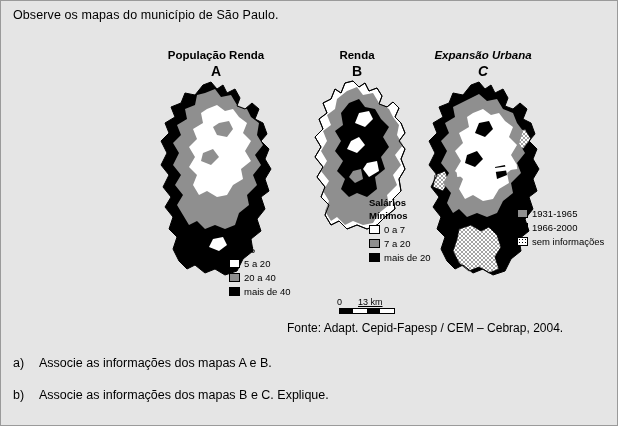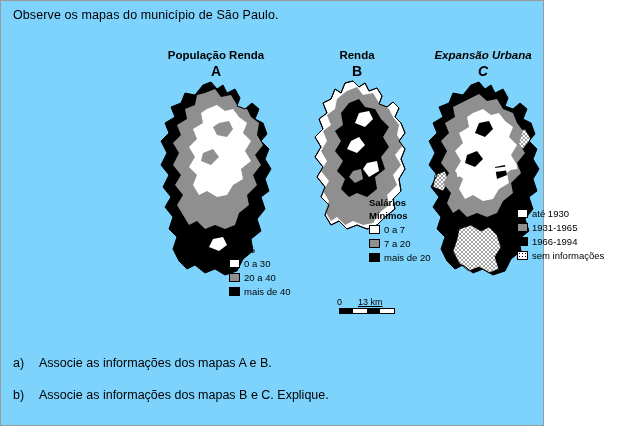--- a/index.html
+++ b/index.html
@@ -9,25 +9,25 @@
   body {
     width: 632px;
     height: 426px;
     background: #ffffff;
     font-family: "Liberation Sans", sans-serif;
     color: #000000;
     overflow: hidden;
   }
   .page {
     position: relative;
-    width: 544px;
+    width: 618px;
     height: 426px;
     box-sizing: border-box;
     border: 1px solid #9a9a9a;
-    background: #7dd3fc;
+    background: #e5e5e5;
   }
   .intro {
     position: absolute;
     left: 12px;
     top: 7px;
     font-size: 12.5px;
     letter-spacing: 0.1px;
   }
 
   
@@ -176,21 +176,21 @@
                    L46,190 L38,182 L32,170 L36,158 L28,150 L32,138 L24,128 L30,118 L22,108 L28,96
                    L20,86 L26,74 L20,62 L28,54 L24,44 L34,38 L30,28 L40,24 L44,14 L54,16 Z" fill="none" stroke="#000000" stroke-width="1"></path>
         </svg>
       </div>
     </div>
 
     <div class="legend" style="left:228px; top:155px;margin-top:40px;">
       <div class="legend-title">Em %</div>
       <div class="legend-row">
         <span class="swatch sw-white"></span>
-        <span>0 a 30</span>
+        <span>5 a 20</span>
       </div>
       <div class="legend-row">
         <span class="swatch sw-gray"></span>
         <span>20 a 40</span>
       </div>
       <div class="legend-row">
         <span class="swatch sw-black"></span>
         <span>mais de 40</span>
       </div>
     </div>
@@ -290,47 +290,44 @@
                    L118,44 L122,55 L116,62 L124,70 L120,80 L126,90 L120,100 L124,112 L116,118 L120,130
                    L112,140 L116,152 L106,160 L108,172 L98,180 L92,192 L80,196 L70,190 L60,194 L50,186
                    L42,190 L34,182 L28,170 L32,158 L24,150 L28,138 L20,128 L26,118 L18,108 L24,96
                    L16,86 L22,74 L16,62 L24,54 L20,44 L30,38 L26,28 L36,24 L40,14 L50,16 Z" fill="none" stroke="#000000" stroke-width="1"></path>
         </svg>
       </div>
     </div>
 
     <div class="legend" style="left:516px; top:158px;">
       <div class="legend-row">
-        <span class="swatch sw-white"></span>
-        <span>até 1930</span>
-      </div>
-      <div class="legend-row">
         <span class="swatch sw-gray"></span>
         <span>1931-1965</span>
       </div>
       <div class="legend-row">
         <span class="swatch sw-black"></span>
-        <span>1966-1994</span>
+        <span>1966-2000</span>
       </div>
       <div class="legend-row">
         <span class="swatch sw-dots"></span>
         <span>sem informações</span>
       </div>
     </div>
 
   </div>
 
   <div class="scalebar">
     <div class="labels">
       <span class="l0">0</span>
       <span class="l1">13 km</span>
     </div>
     <div class="bar"></div>
   </div>
 
+  <div class="source">Fonte: Adapt. Cepid-Fapesp / CEM – Cebrap, 2004.</div>
 
   <div class="question q-a">
     <span class="q-label">a)</span><span>Associe as informações dos mapas A e B.</span>
   </div>
 
   <div class="question q-b">
     <span class="q-label">b)</span><span>Associe as informações dos mapas B e C. Explique.</span>
   </div>
 
 </div>

